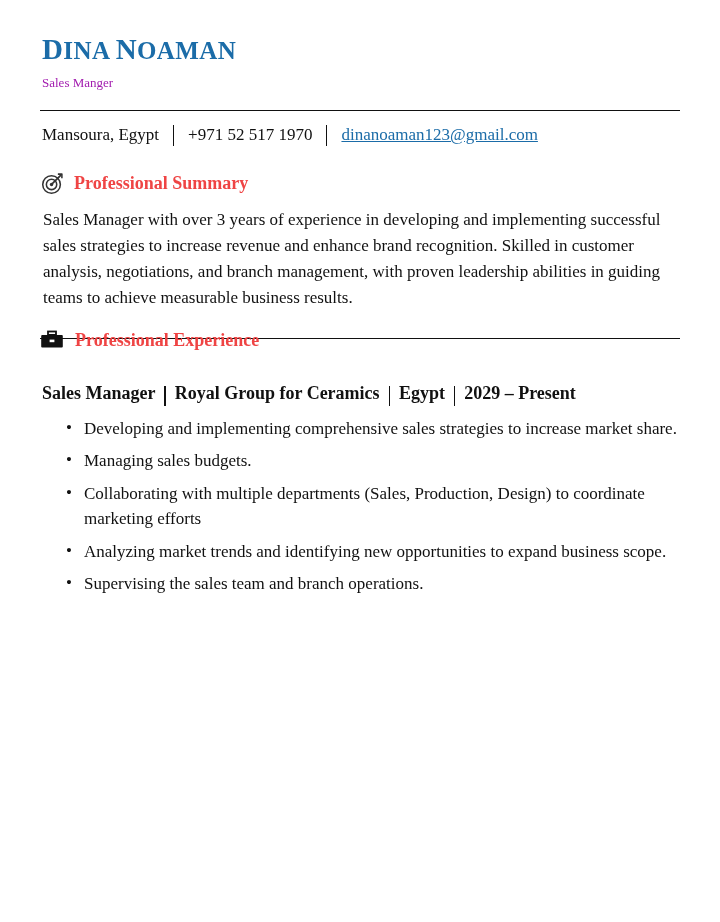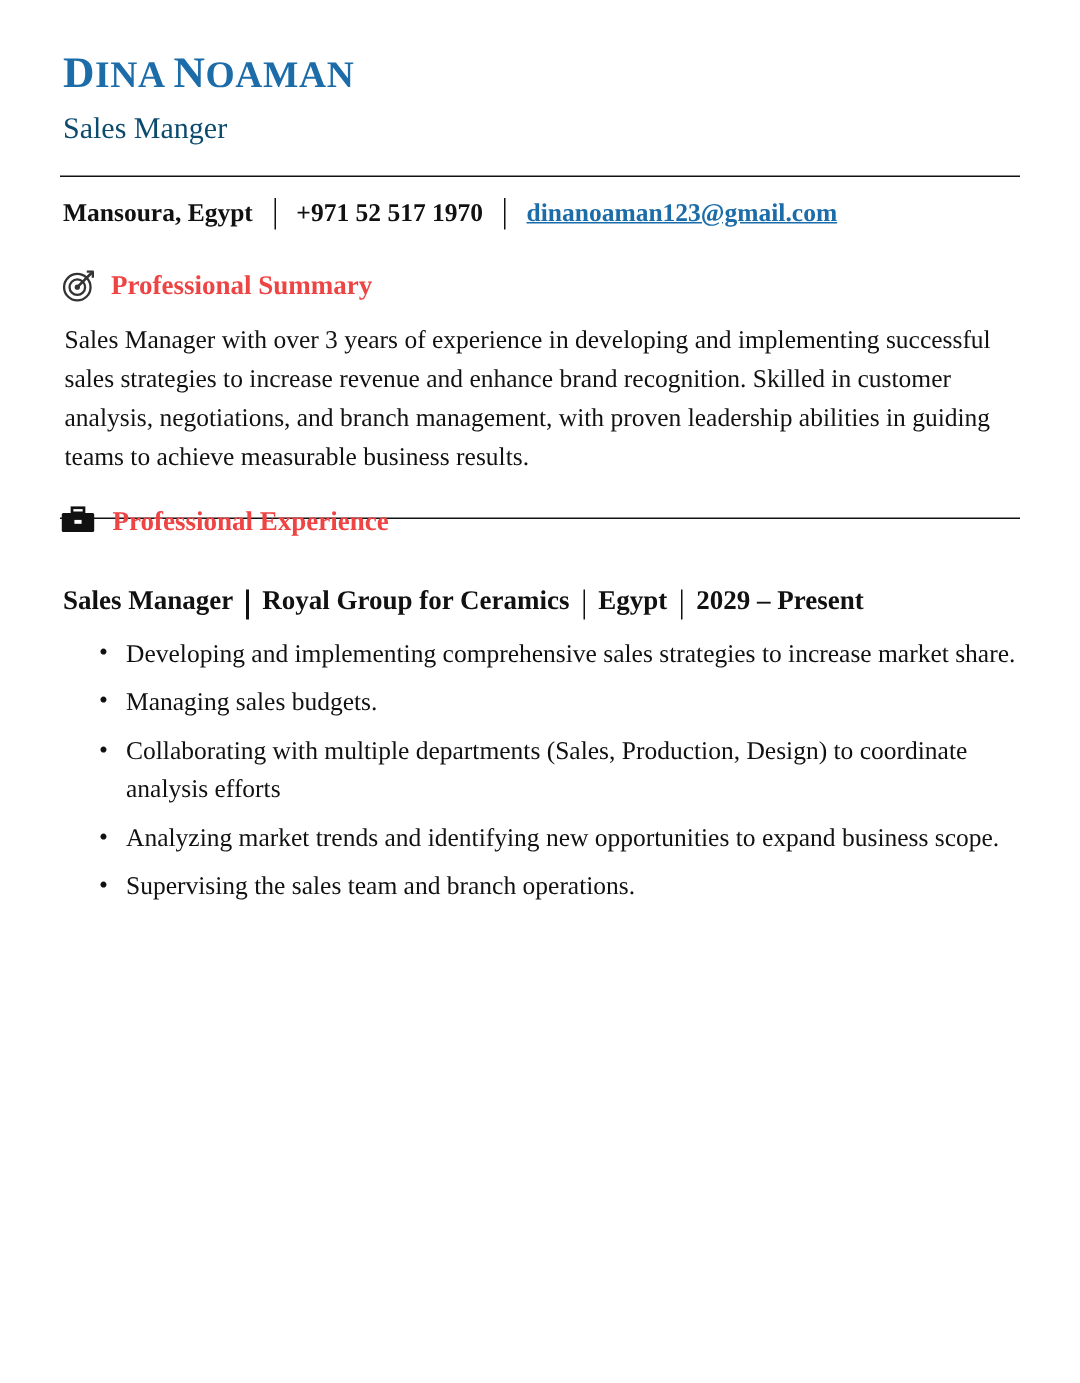--- a/index.html
+++ b/index.html
@@ -30,40 +30,39 @@
     color: #1b6ca8;
     font-size: 25px;
     letter-spacing: 0.4px;
     line-height: 1.1;
     margin: 0 0 0 2px;
   }
   .name .cap {
     font-size: 29px;
   }
   .job-title {
-    font-size: 20px;
+    font-size: 13px;
     margin: 9px 0 0 2px;
-    color: #0c4a6e;
+    color: #a21caf;
     font-weight: normal;
   }
 
   .rule {
     border: 0;
     border-top: 1.6px solid #111;
     margin: 19px 0 0 0;
   }
 
   
   .contact {
     display: flex;
     margin-top: 14px;
     padding-left: 2px;
     font-size: 17px;
     white-space: nowrap;
-    font-weight: bold;
   }
   .contact .sep {
     display: inline-block;
     width: 1px;
     height: 21px;
     background: #111;
     margin: 0 14px;
     flex: 0 0 auto;
   }
   .contact a {
@@ -217,20 +216,20 @@
         <span class="vsep"></span>
         <span>Royal Group for Ceramics</span>
         <span class="vsep"></span>
         <span>Egypt</span>
         <span class="vsep"></span>
         <span>2029 – Present</span>
       </div>
       <ul class="bullets">
         <li>Developing and implementing comprehensive sales strategies to increase market share.</li>
         <li>Managing sales budgets.</li>
-        <li>Collaborating with multiple departments (Sales, Production, Design) to coordinate analysis efforts</li>
+        <li>Collaborating with multiple departments (Sales, Production, Design) to coordinate marketing efforts</li>
         <li>Analyzing market trends and identifying new opportunities to expand business scope.</li>
         <li>Supervising the sales team and branch operations.</li>
       </ul>
     </div>
   </div>
 
 </div>
 
 </body></html>

